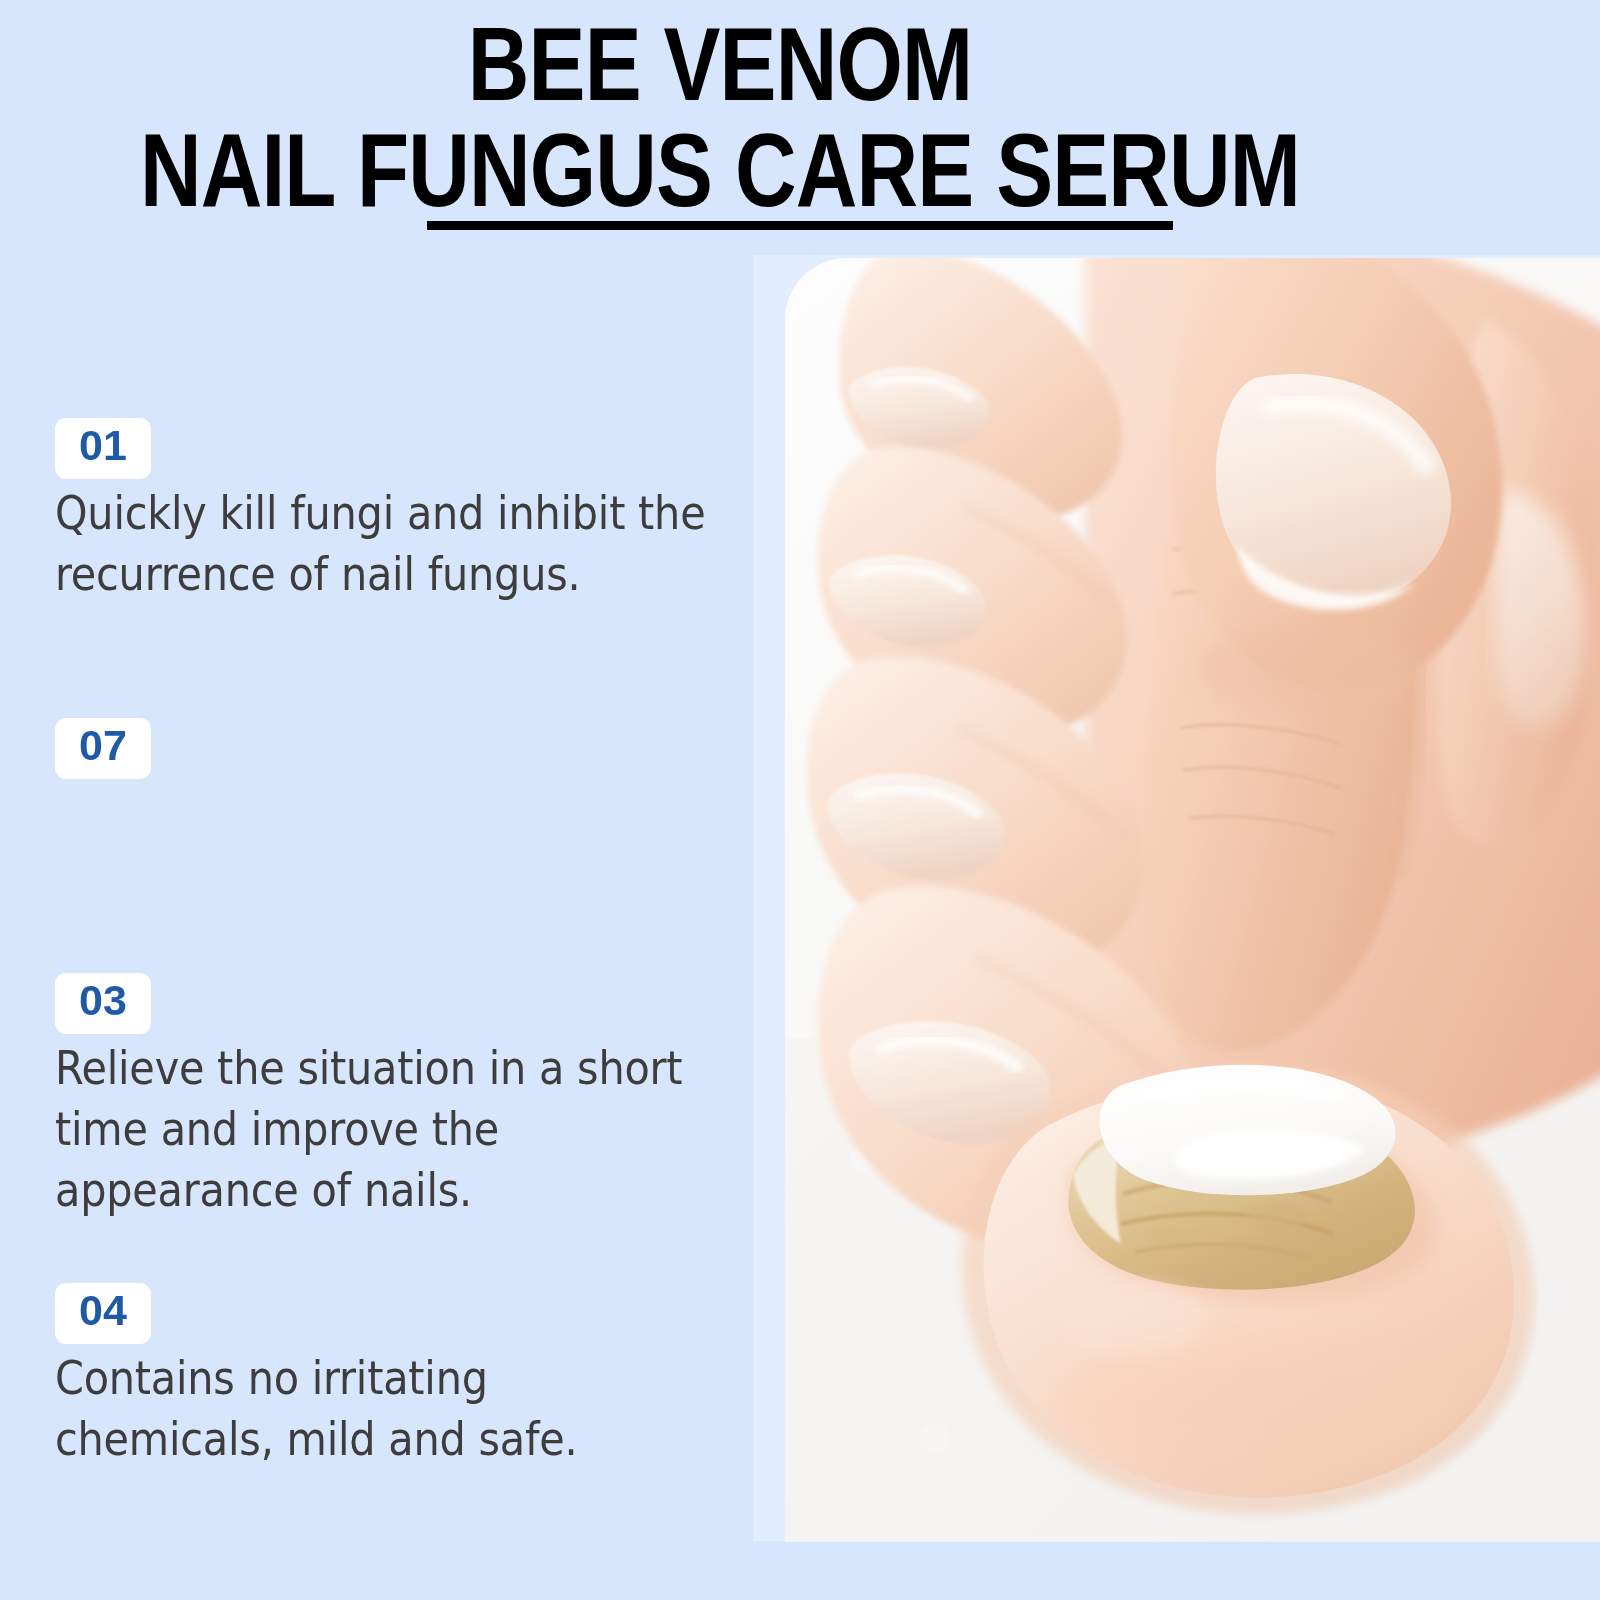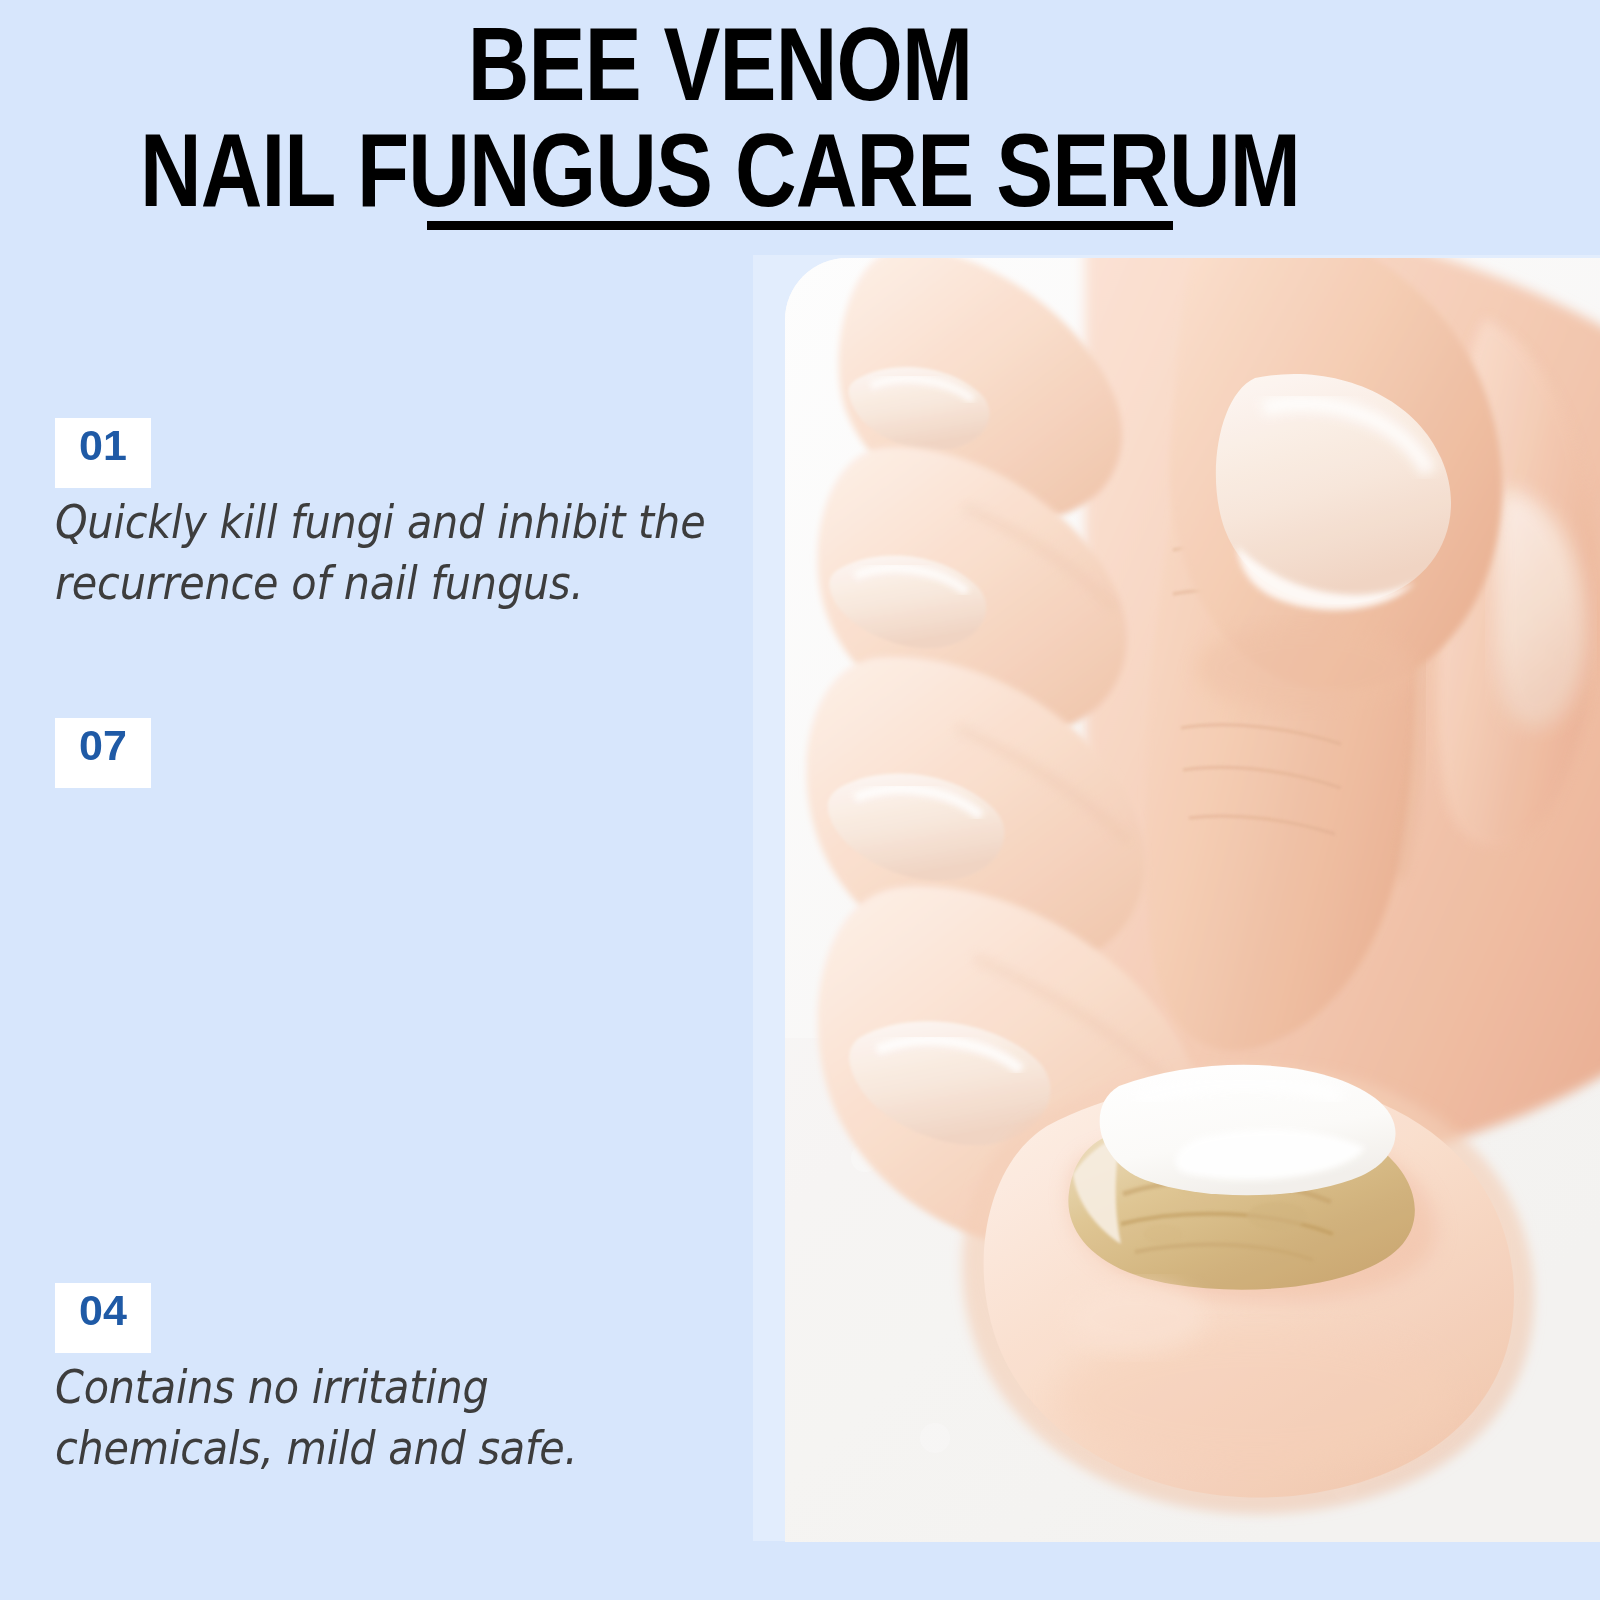--- a/index.html
+++ b/index.html
@@ -63,38 +63,37 @@
     width: 660px;
   }
   .feature-item.f1 { top: 418px; }
   .feature-item.f2 { top: 718px; }
   .feature-item.f3 { top: 973px; }
   .feature-item.f4 { top: 1283px; }
 
   .badge {
     display: inline-block;
     background: #ffffff;
-    border-radius: 0;
-    padding: 6px 24px 21px 24px;
+    border-radius: 11px;
+    padding: 6px 24px 12px 24px;
     color: #1f5aa6;
     font-family: "Liberation Sans Narrow", "Liberation Sans", sans-serif;
     font-weight: bold;
     font-size: 43px;
     line-height: 1;
     letter-spacing: 0px;
   }
   .feature-text {
     margin-top: 4px;
     color: #3d3d3d;
     font-family: "DejaVu Sans Condensed", "Liberation Sans Narrow", "Liberation Sans", sans-serif;
     font-weight: 300;
     font-size: 46px;
     line-height: 1.33;
     letter-spacing: -0.2px;
-    font-style: italic;
   }
 
   
   .photo-card {
     position: absolute;
     left: 753px;
     top: 255px;
     width: 847px;
     height: 1286px;
     background: #e2edfd;
@@ -128,20 +127,24 @@
 
   <div class="feature-item f1">
     <span class="badge">01</span>
     <div class="feature-text">Quickly kill fungi and inhibit the recurrence of nail fungus.</div>
   </div>
 
   <div class="feature-item f2">
     <span class="badge">07</span>
   </div>
 
+  <div class="feature-item f3">
+    <span class="badge">03</span>
+    <div class="feature-text">Relieve the situation in a short time and improve the appearance of nails.</div>
+  </div>
 
   <div class="feature-item f4">
     <span class="badge">04</span>
     <div class="feature-text">Contains no irritating chemicals, mild and safe.</div>
   </div>
 
 </div>
 
 <div class="photo-card"></div>
 

